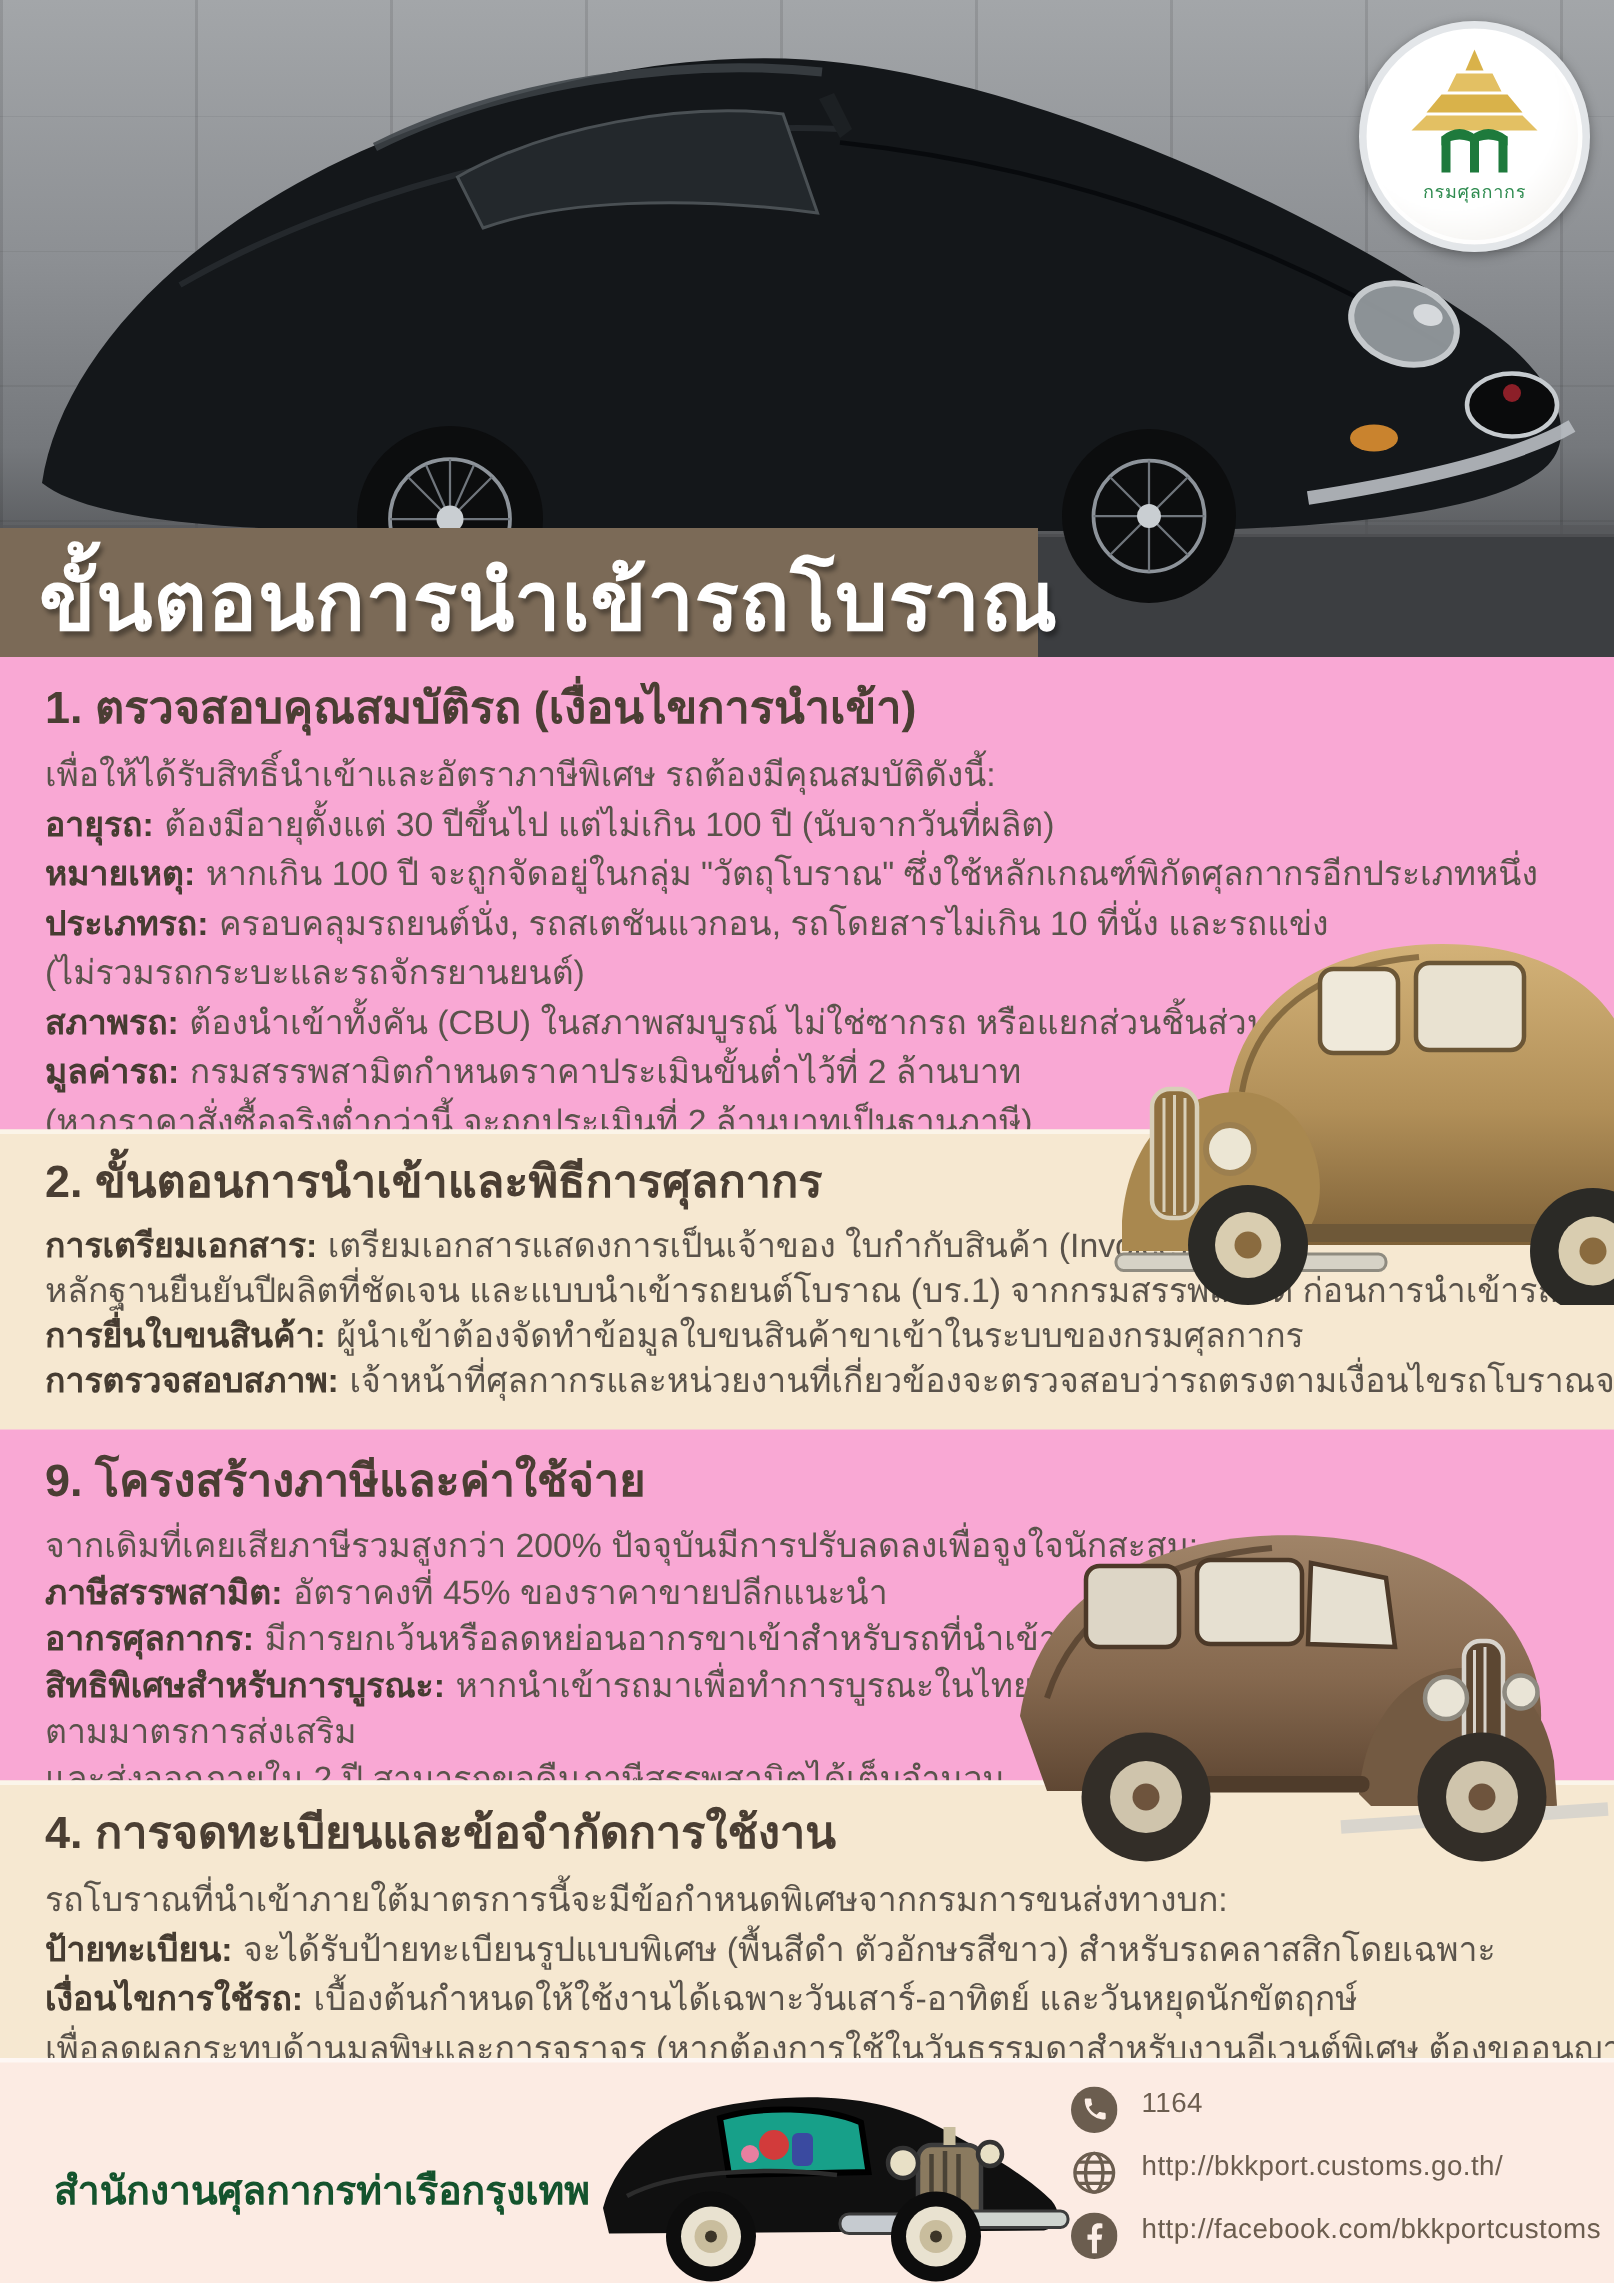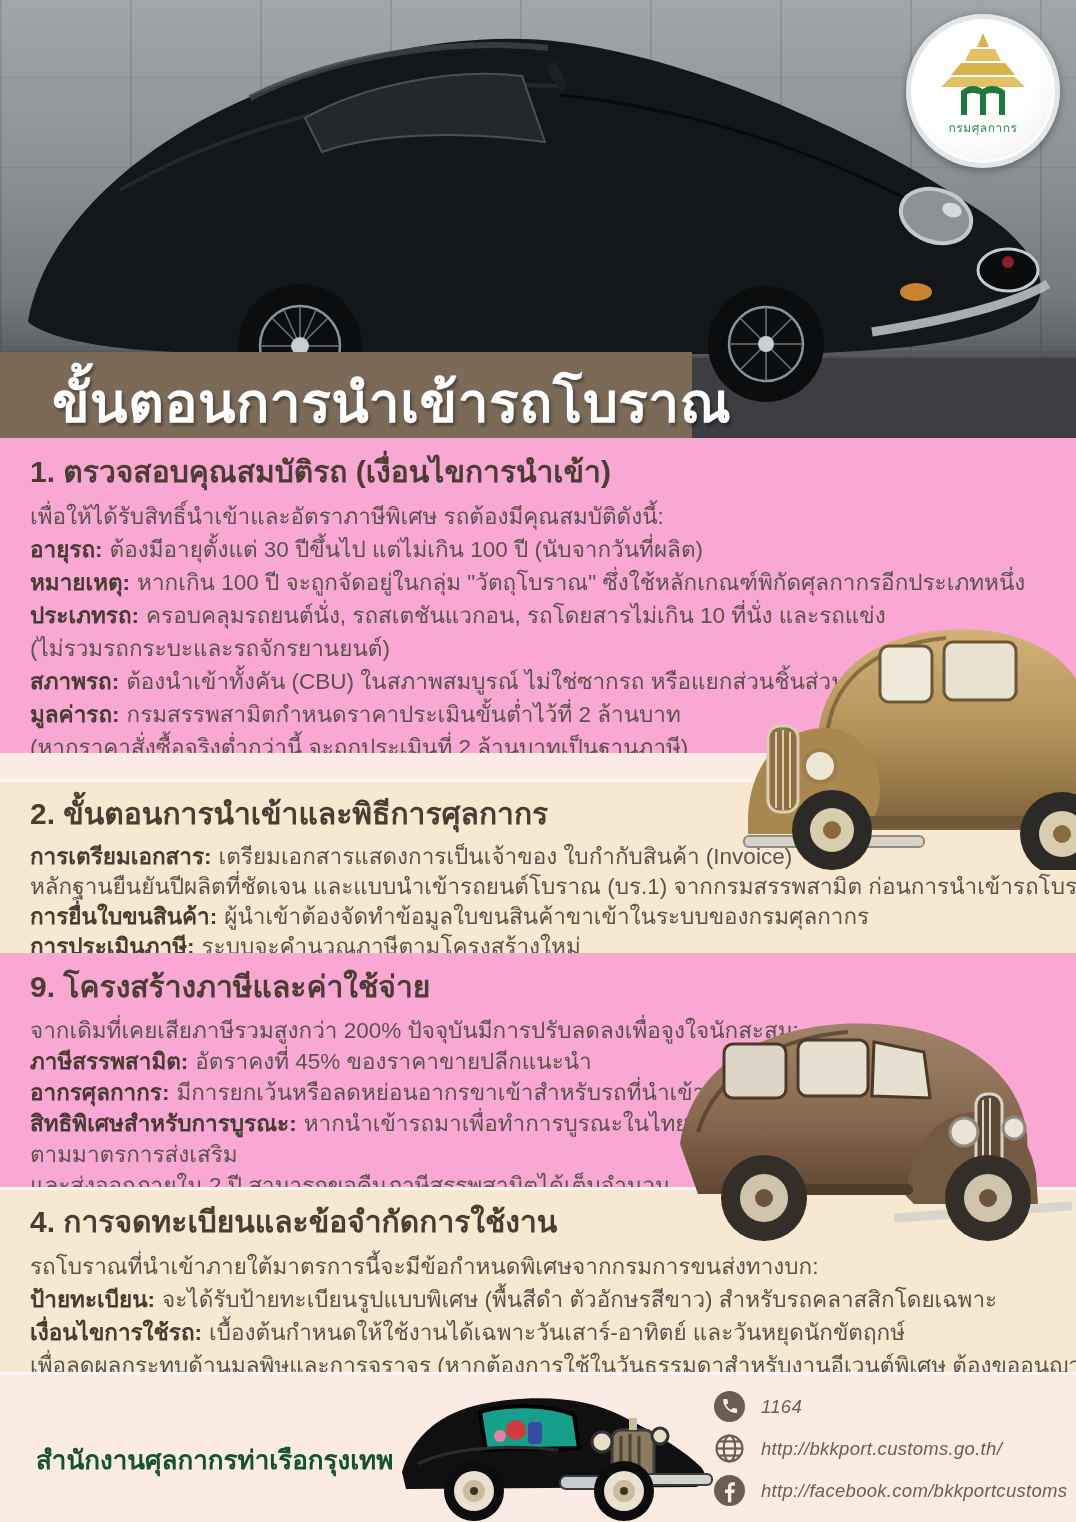--- a/index.html
+++ b/index.html
@@ -29,35 +29,35 @@
   }
   .logo svg{position:absolute;left:12px;top:8px;}
   .logo .logo-caption{
     position:absolute;left:0;right:0;bottom:26px;text-align:center;
     font-size:12px;color:#2e8b4f;letter-spacing:.5px;
   }
 
   
   .title-band{
     position:absolute;left:0;top:352px;width:692px;height:104px;
-    background:#7b6a57;border-bottom:3px solid #0c4a6e;
-    display:flex;align-items:center;box-sizing:border-box;padding-left:52px;
+    background:#7b6a57;border-bottom:7px solid #0c4a6e;
+    display:flex;align-items:center;box-sizing:border-box;padding-left:26px;
   }
   .title-band h1{
     margin:0;color:#ffffff;font-size:55px;font-weight:700;letter-spacing:.5px;
     text-shadow:2px 3px 3px rgba(0,0,0,.35);white-space:nowrap;
   }
 
   
   .sec{position:absolute;left:0;width:1076px;box-sizing:border-box;
        padding-left:30px;overflow:hidden;}
   .sec-pink{background:#f9a8d4;}
   .sec-cream{background:#f6e8d1;border-top:3px solid rgba(255,255,255,.55);}
   .sec1{top:438px;height:315px;padding-top:10px;}
-  .sec2{top:779px;height:200px;padding-top:8px;border-top:3px solid rgba(255,255,255,.5);}
+  .sec2{top:753px;height:200px;padding-top:8px;border-top:3px solid rgba(255,255,255,.5);}
   .sec3{top:953px;height:234px;padding-top:10px;}
   .sec4{top:1187px;height:185px;padding-top:8px;}
   .sec h2{margin:0 0 5px 0;font-size:30px;font-weight:700;color:#4a3e33;white-space:nowrap;}
   .sec p.line{margin:0;font-size:22.5px;color:#5a534b;white-space:nowrap;}
   .sec1 p.line{line-height:33px;}
   .sec2 p.line{line-height:30px;}
   .sec3 p.line{line-height:31px;}
   .sec4 p.line{line-height:33px;}
   .sec p.line strong{color:#463c31;font-weight:700;margin-right:7px;}
   .sec p.line strong:empty{margin-right:0;}
@@ -71,21 +71,21 @@
   .footer{
     position:absolute;left:0;top:1372px;width:1076px;height:150px;
     background:#fcebe3;border-top:3px solid rgba(255,255,255,.6);
   }
   .office-name{
     position:absolute;left:36px;top:64px;font-size:26px;font-weight:700;color:#14532d;
     white-space:nowrap;
   }
   .black-car{left:388px;top:1378px;}
   .contacts{position:absolute;left:714px;top:16px;display:flex;flex-direction:column;gap:11px;}
-  .contact-row{display:flex;align-items:center;gap:16px;font-style:italic;}
+  .contact-row{display:flex;align-items:flex-start;gap:16px;}
   .contact-icon{width:31px;height:31px;flex:0 0 31px;}
   .contact-text{font-size:18.5px;color:#6b5d4f;letter-spacing:.3px;white-space:nowrap;}
 </style>
 </head>
 <body>
 
 <div class="page">
 
   <div class="hero">
     <svg width="1076" height="438" viewBox="0 0 1076 438">
@@ -175,21 +175,20 @@
     <p class="line"><strong>สภาพรถ:</strong><span>ต้องนำเข้าทั้งคัน (CBU) ในสภาพสมบูรณ์ ไม่ใช่ซากรถ หรือแยกส่วนชิ้นส่วน</span></p>
     <p class="line"><strong>มูลค่ารถ:</strong><span>กรมสรรพสามิตกำหนดราคาประเมินขั้นต่ำไว้ที่ 2 ล้านบาท</span></p>
     <p class="line"><strong></strong><span>(หากราคาสั่งซื้อจริงต่ำกว่านี้ จะถูกประเมินที่ 2 ล้านบาทเป็นฐานภาษี)</span></p>
   </div>
 
   <div class="sec sec-cream sec2">
     <h2>2. ขั้นตอนการนำเข้าและพิธีการศุลกากร</h2>
     <p class="line"><strong>การเตรียมเอกสาร:</strong><span>เตรียมเอกสารแสดงการเป็นเจ้าของ ใบกำกับสินค้า (Invoice)</span></p>
     <p class="line"><strong></strong><span>หลักฐานยืนยันปีผลิตที่ชัดเจน และแบบนำเข้ารถยนต์โบราณ (บร.1) จากกรมสรรพสามิต ก่อนการนำเข้ารถโบราณ</span></p>
     <p class="line"><strong>การยื่นใบขนสินค้า:</strong><span>ผู้นำเข้าต้องจัดทำข้อมูลใบขนสินค้าขาเข้าในระบบของกรมศุลกากร</span></p>
-    <p class="line"><strong>การประเมินภาษี:</strong><span>ระบบจะคำนวณภาษีตามโครงสร้างใหม่</span></p>
     <p class="line"><strong>การตรวจสอบสภาพ:</strong><span>เจ้าหน้าที่ศุลกากรและหน่วยงานที่เกี่ยวข้องจะตรวจสอบว่ารถตรงตามเงื่อนไขรถโบราณจริงหรือไม่</span></p>
   </div>
 
   <div class="sec sec-pink sec3">
     <h2>9. โครงสร้างภาษีและค่าใช้จ่าย</h2>
     <p class="line"><strong></strong><span>จากเดิมที่เคยเสียภาษีรวมสูงกว่า 200% ปัจจุบันมีการปรับลดลงเพื่อจูงใจนักสะสม:</span></p>
     <p class="line"><strong>ภาษีสรรพสามิต:</strong><span>อัตราคงที่ 45% ของราคาขายปลีกแนะนำ</span></p>
     <p class="line"><strong>อากรศุลกากร:</strong><span>มีการยกเว้นหรือลดหย่อนอากรขาเข้าสำหรับรถที่นำเข้าทั้งคัน</span></p>
     <p class="line"><strong>สิทธิพิเศษสำหรับการบูรณะ:</strong><span>หากนำเข้ารถมาเพื่อทำการบูรณะในไทย</span></p>
     <p class="line"><strong></strong><span>ตามมาตรการส่งเสริม</span></p>

